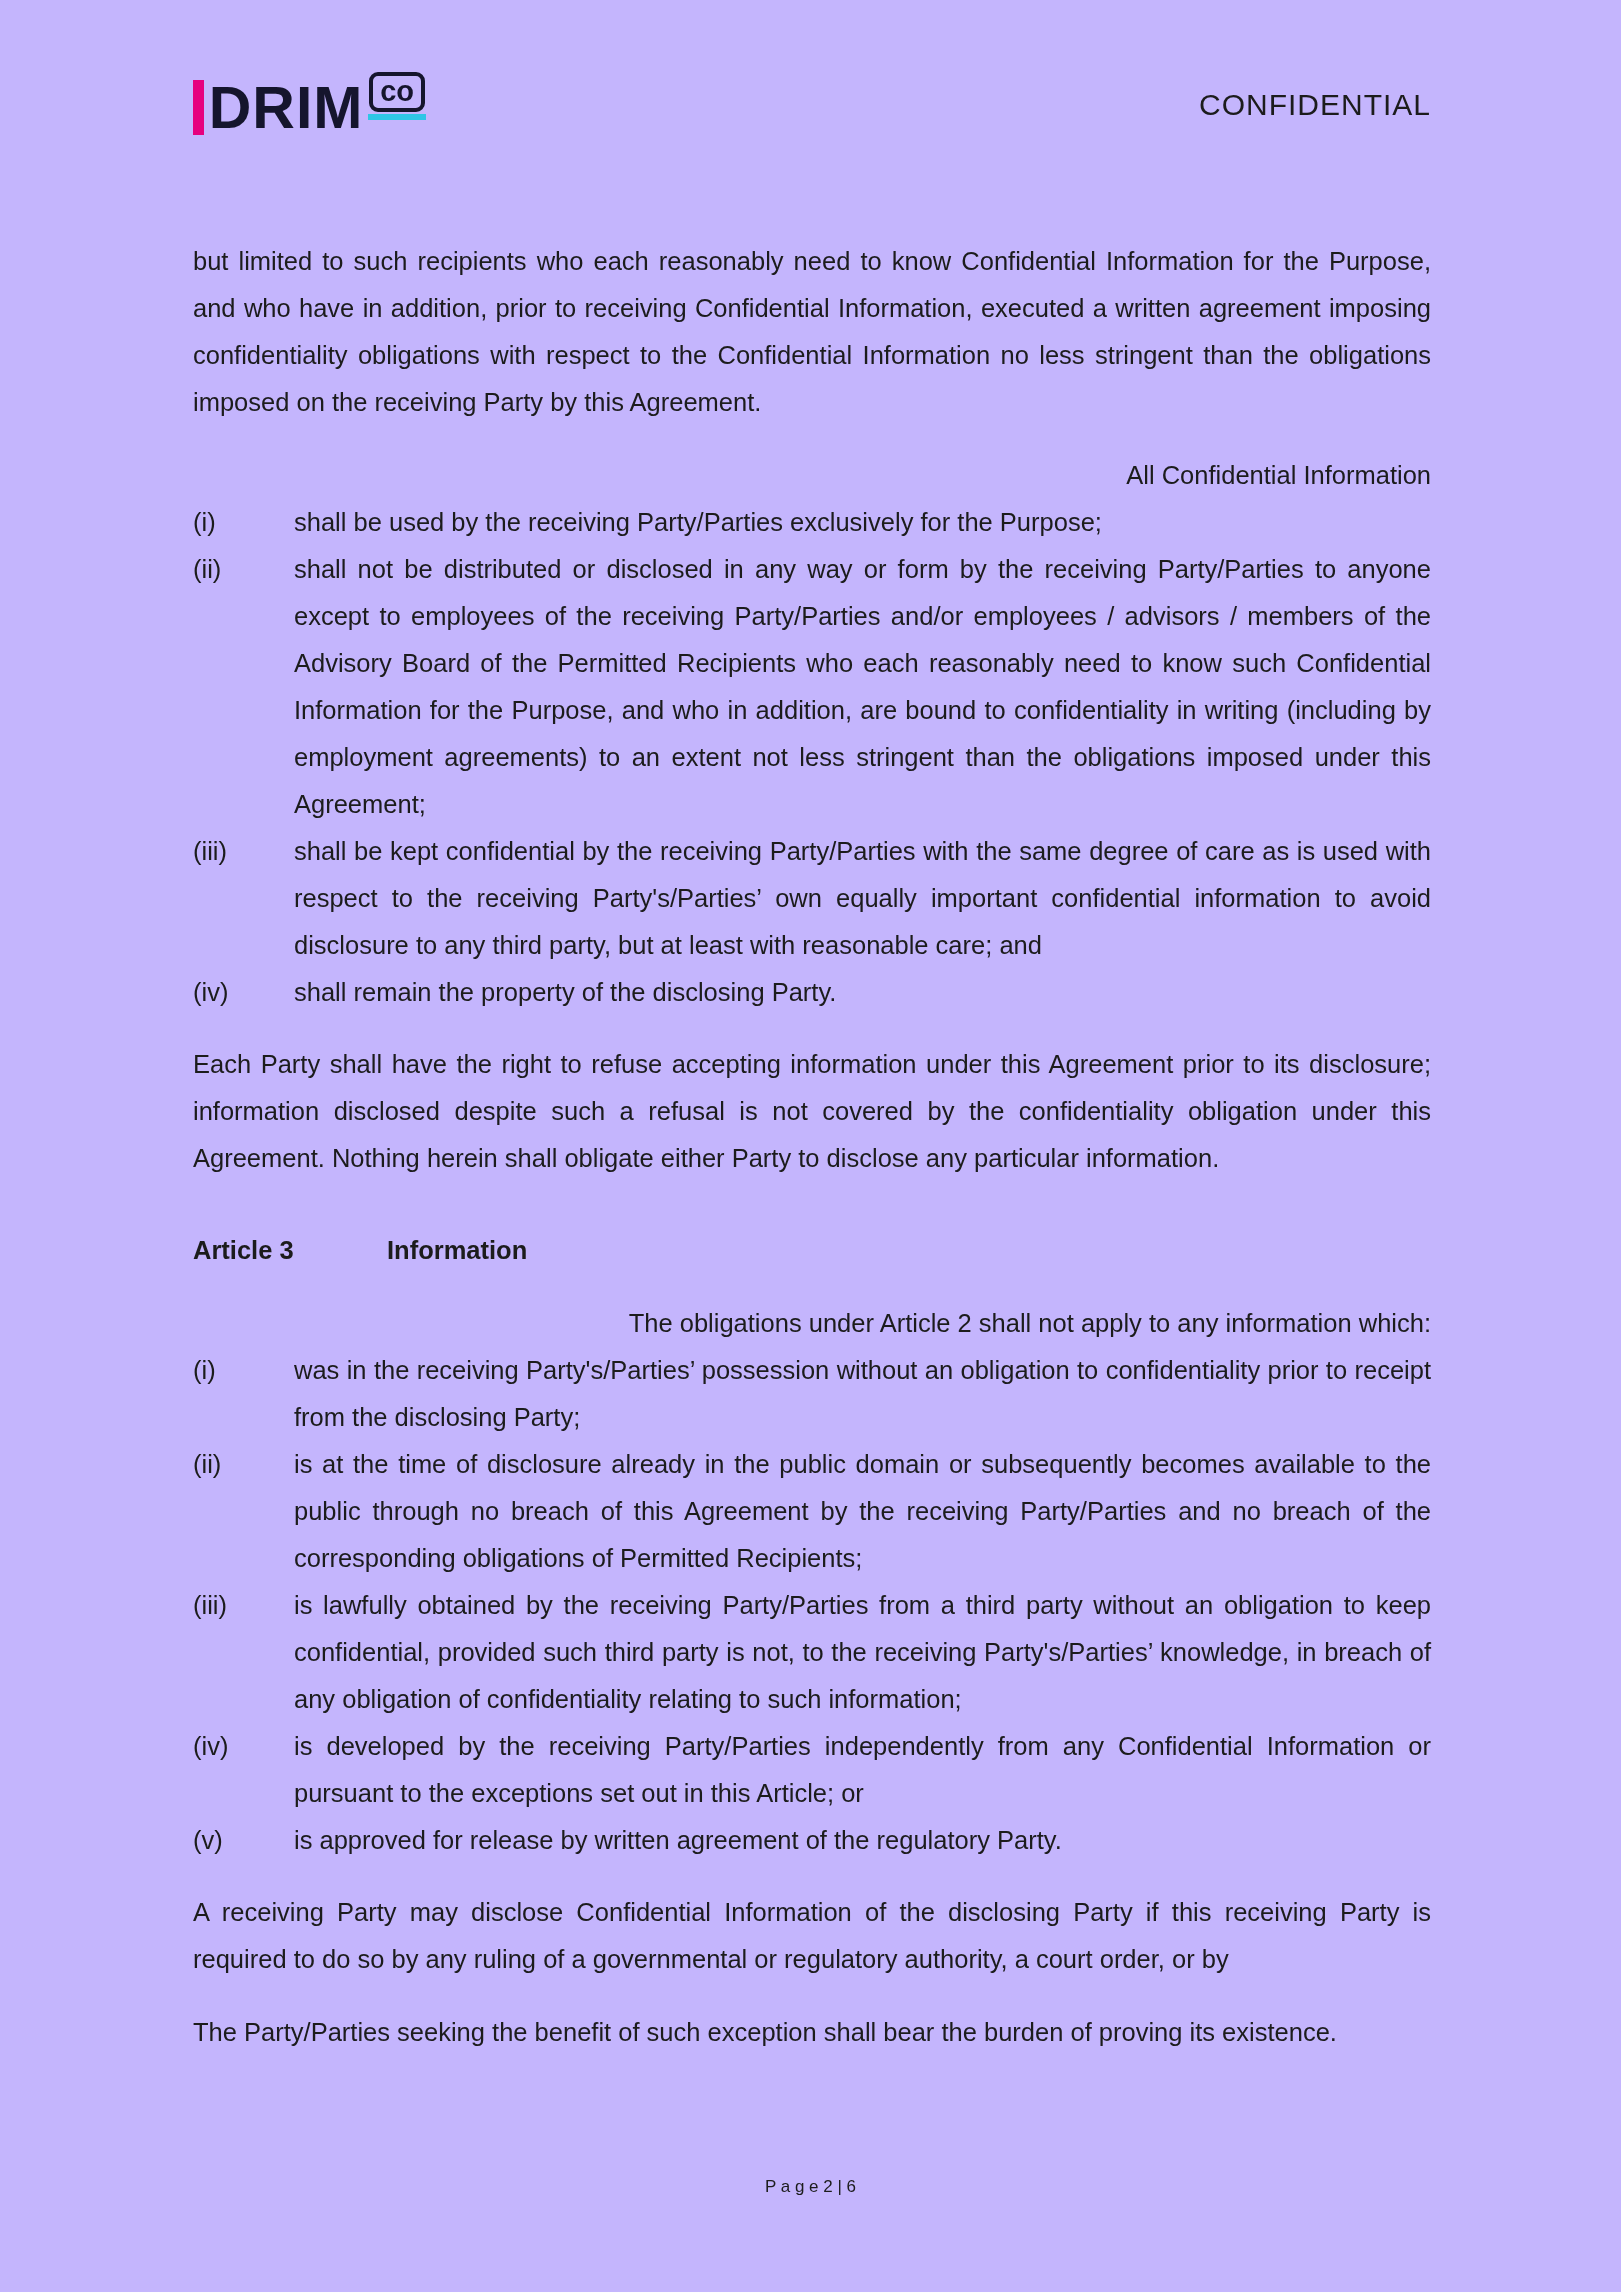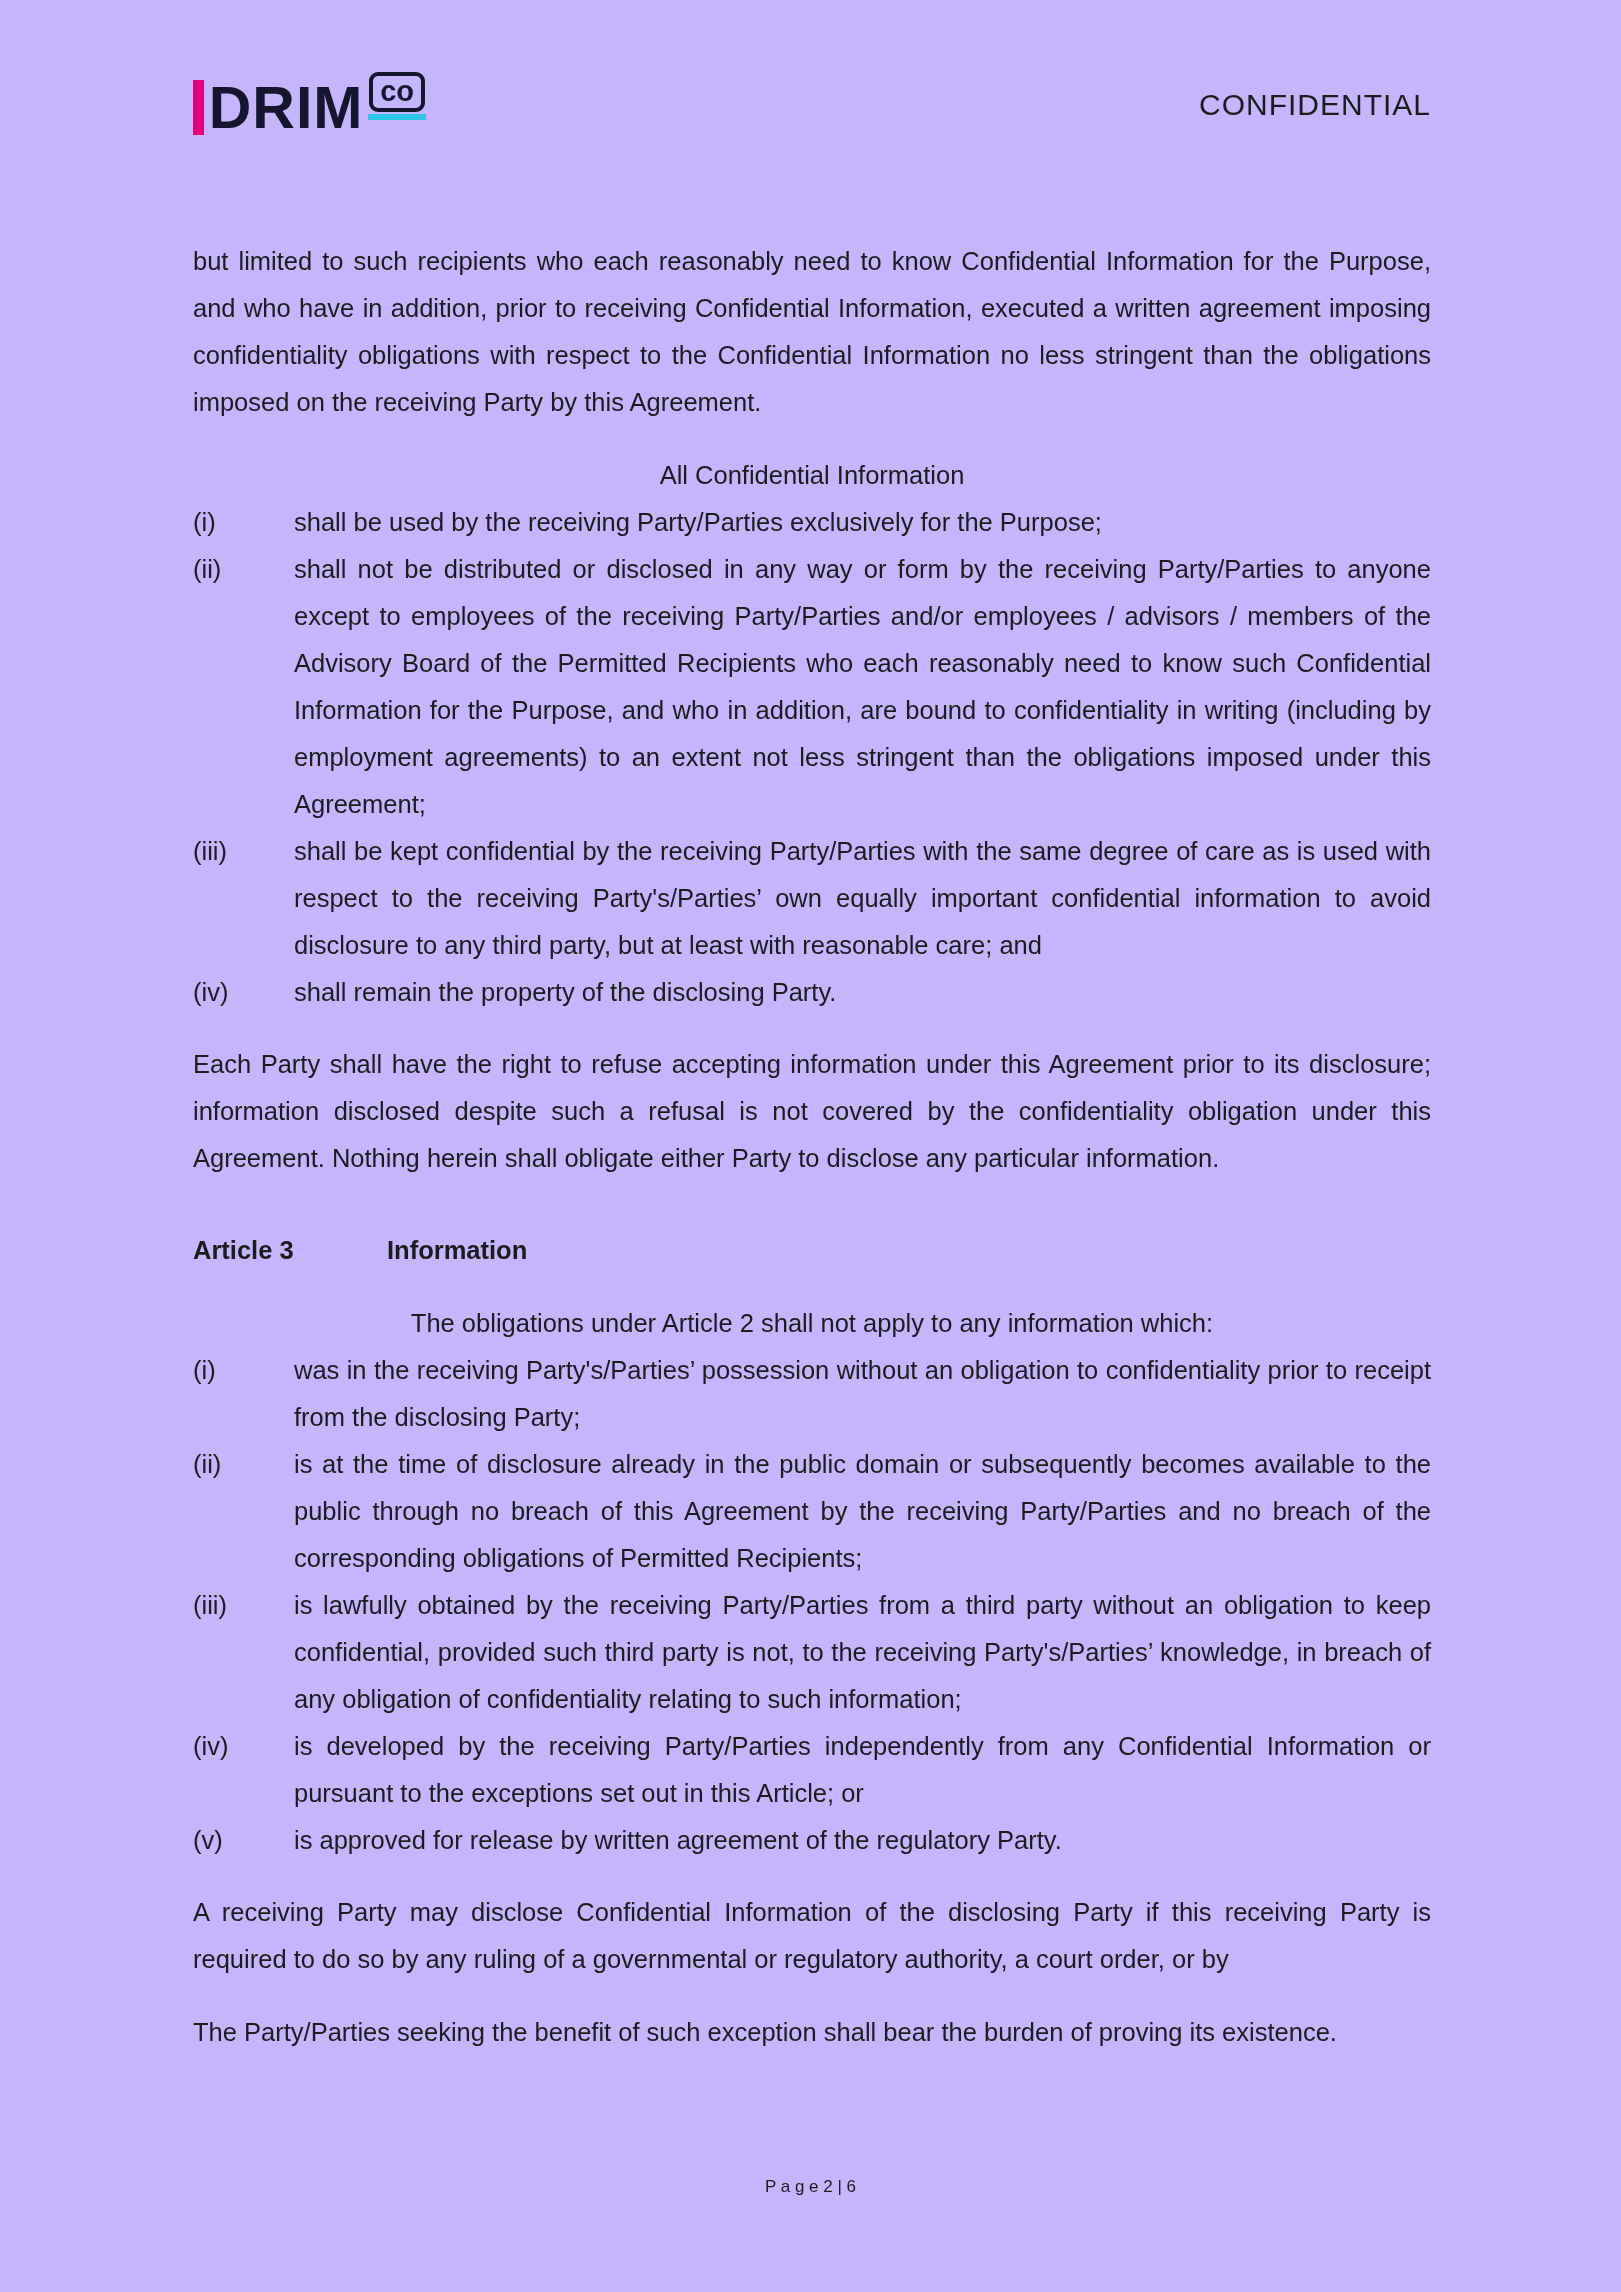--- a/index.html
+++ b/index.html
@@ -73,21 +73,21 @@
     margin: 0 0 25.5px 0;
     text-align: justify;
   }
   .article-heading {
     font-size: 25.5px;
     font-weight: bold;
     margin: 45px 0 25.5px 0;
     line-height: 47px;
   }
   .article-label { display: inline-block; width: 194px; }
-  .lead { margin: 0; text-align: center; }
+  .lead { margin: 0; text-align: right; }
   .list { margin: 0 0 25.5px 0; }
   .list-item { display: flex; }
   .marker { flex: 0 0 101px; }
   .item-text { flex: 1; text-align: justify; }
   
   .footer {
     position: absolute;
     left: 0; right: 0;
     bottom: 96px;
     text-align: center;

